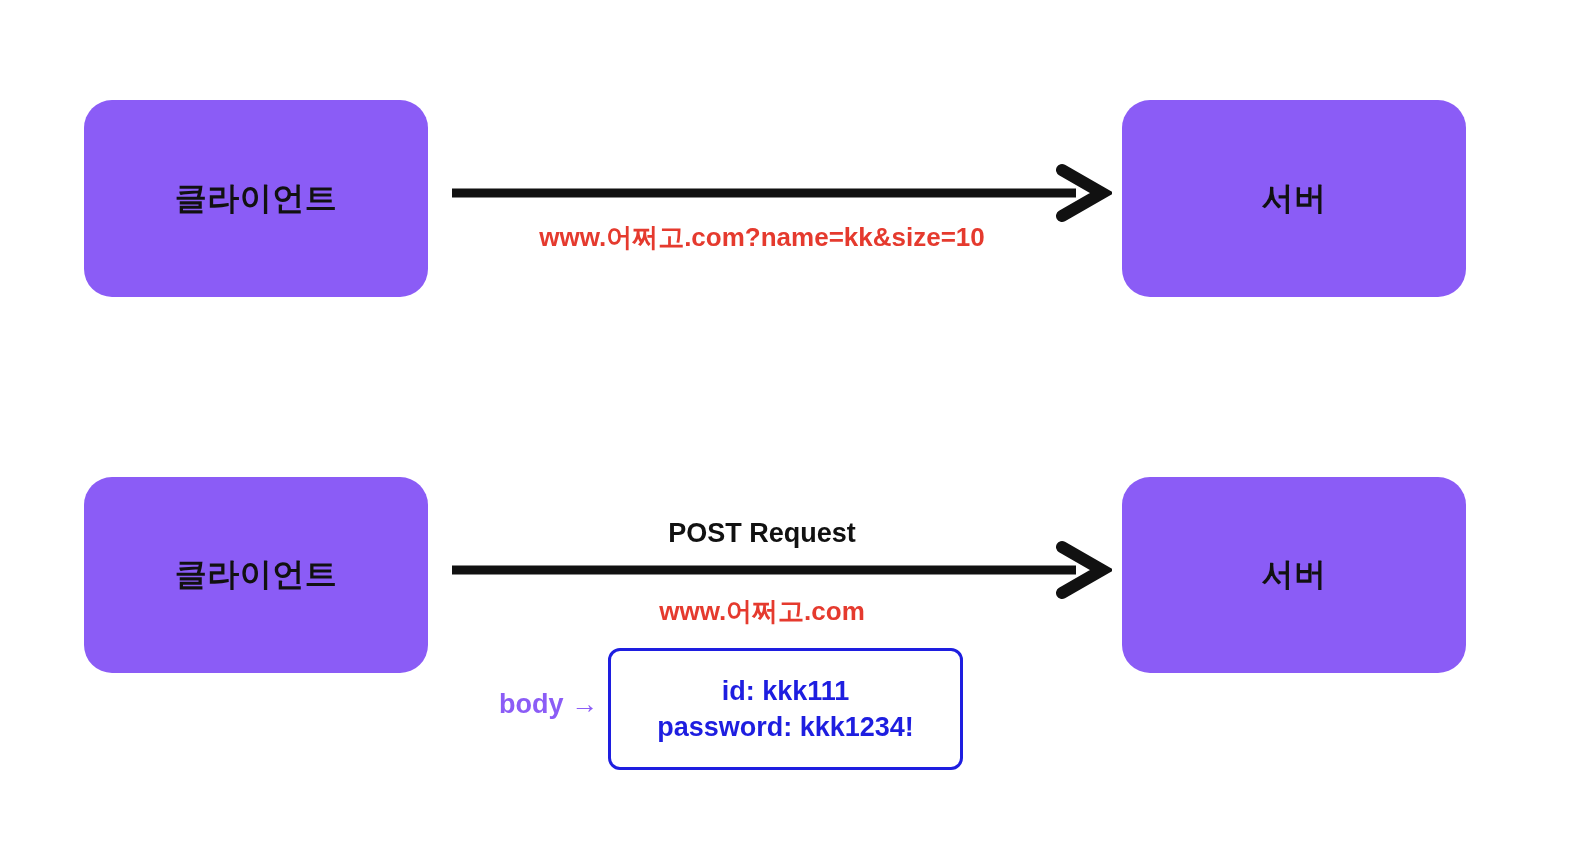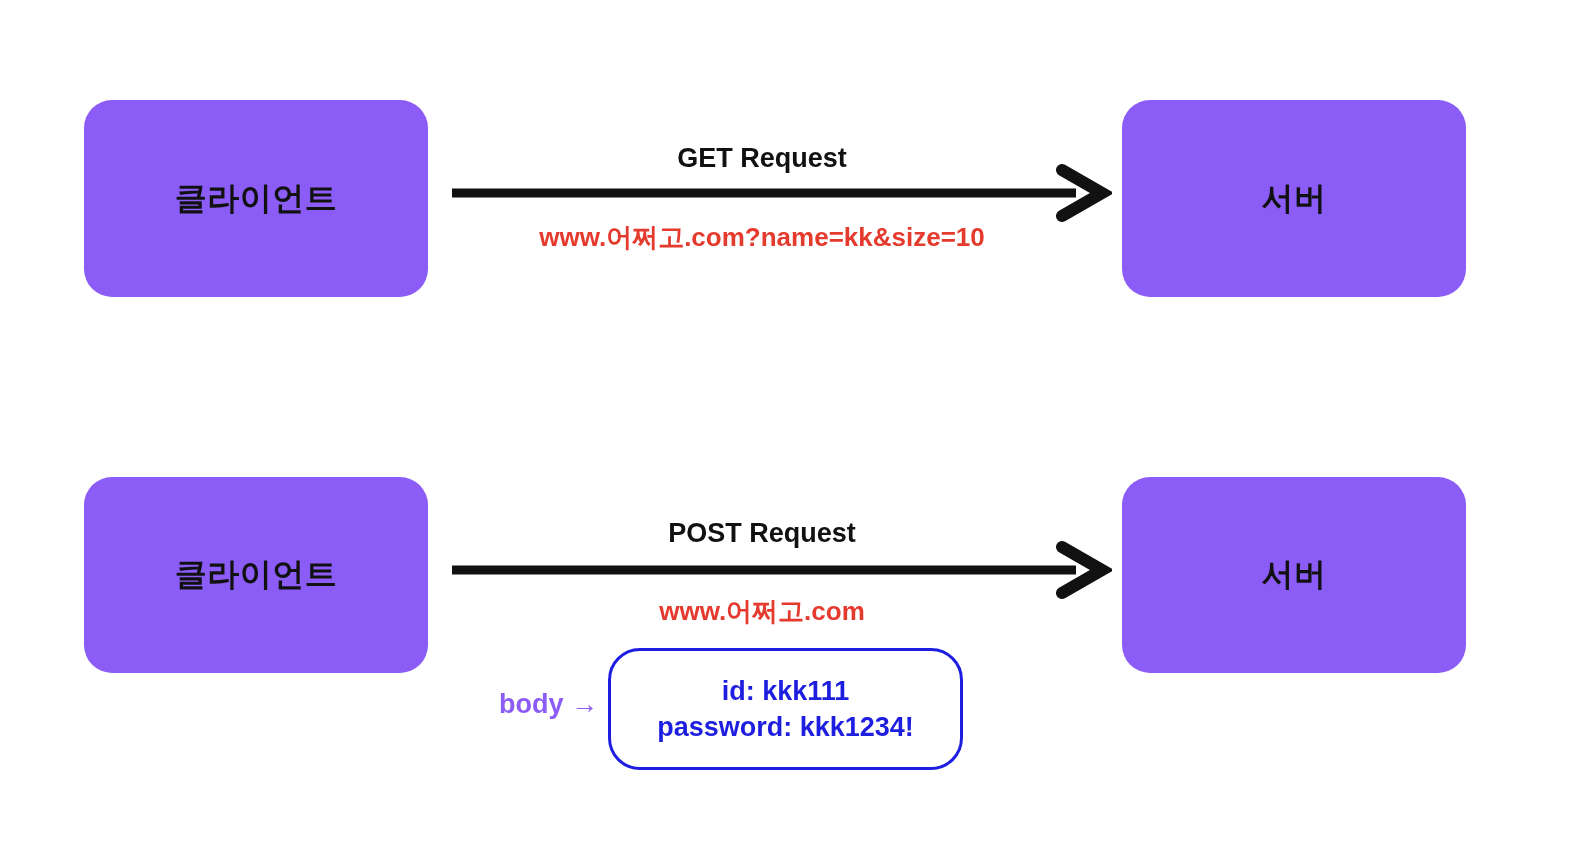--- a/index.html
+++ b/index.html
@@ -49,38 +49,37 @@
   .body-label {
     position: absolute; left: 430px; top: 689px; width: 168px;
     text-align: right;
     color: #8b5cf6; font-size: 27px; font-weight: bold;
   }
 
   .body-box {
     position: absolute; left: 608px; top: 648px;
     width: 355px; height: 122px;
     border: 3px solid #1e1ee0;
-    border-radius: 32px;
+    border-radius: 12px;
     background: #ffffff;
     display: flex; flex-direction: column;
     align-items: center; justify-content: center;
     color: #1e1ee0; font-size: 27px; font-weight: bold;
     line-height: 36px;
   }
 </style>
 </head>
 <body>
 
 <div class="canvas">
 
   <div class="node-box box-client-get">
     <span>클라이언트</span>
   </div>
 
-  <div class="arrow-title title-get">GET Request</div>
 
   <svg class="arrow-svg arrow-get" viewBox="0 0 660 60" aria-hidden="true">
     <line x1="0" y1="30" x2="624" y2="30" stroke="#111111" stroke-width="9"></line>
     <polyline points="610,7 650,30 610,53" fill="none" stroke="#111111" stroke-width="12" stroke-linecap="round" stroke-linejoin="miter"></polyline>
   </svg>
 
   <div class="url-text url-get">www.어쩌고.com?name=kk&amp;size=10</div>
 
   <div class="node-box box-server-get">
     <span>서버</span>

